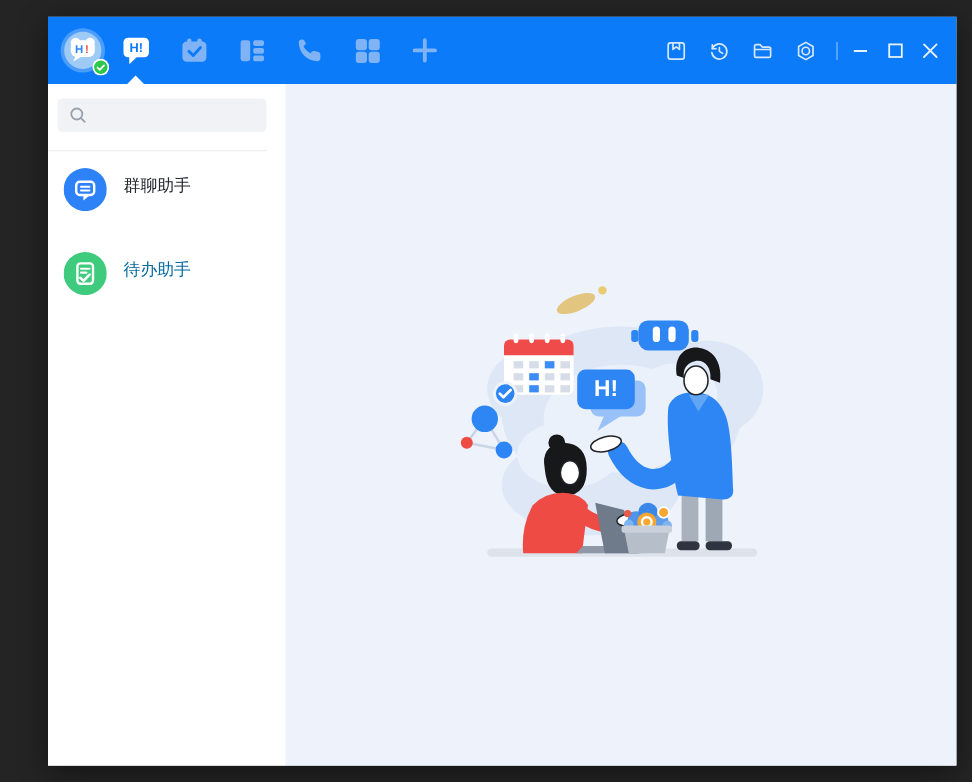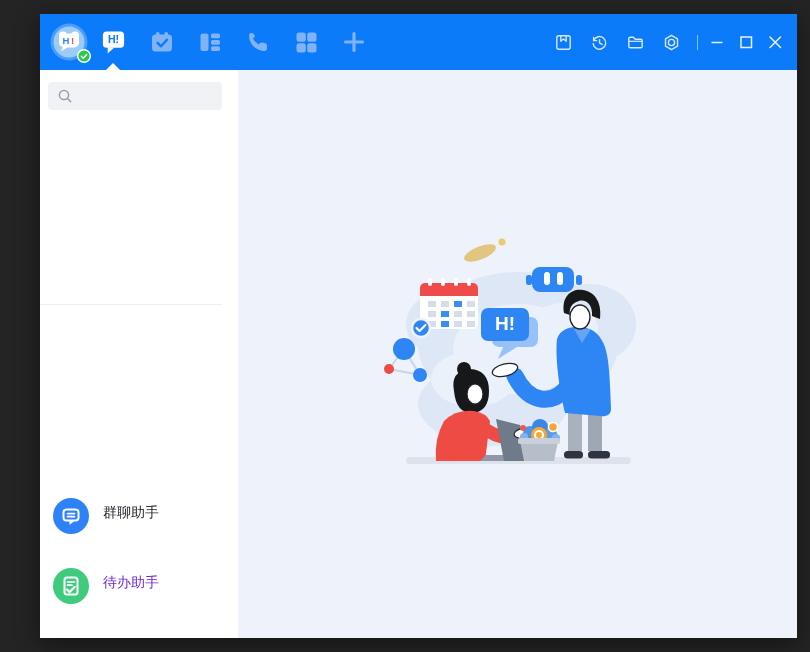--- a/index.html
+++ b/index.html
@@ -13,31 +13,31 @@
   .status-dot{position:absolute;right:-3px;bottom:-2px;width:14px;height:14px;}
   .nav{display:flex;margin-left:12px;gap:21px;height:56px;align-items:stretch;}
   .nav-item{width:27px;display:flex;align-items:center;justify-content:center;position:relative;cursor:pointer;}
   .notch{position:absolute;bottom:0;left:66px;width:0;height:0;border-left:7px solid transparent;border-right:7px solid transparent;border-bottom:7px solid #fff;}
   .toolbar-right{margin-left:auto;display:flex;align-items:center;padding-right:12px;}
   .tb-action{width:19px;height:19px;margin-left:17px;cursor:pointer;display:flex;align-items:center;justify-content:center;}
   .tb-divider{width:1px;height:15px;background:rgba(255,255,255,.5);margin-left:16px;}
   .win-ctl{width:20px;height:20px;margin-left:9px;cursor:pointer;display:flex;align-items:center;justify-content:center;}
   
   .app-body{flex:1;display:flex;min-height:0;}
-  .sidebar{width:198px;flex:0 0 198px;background:#fff;display:flex;flex-direction:column;justify-content:space-between;}
+  .sidebar{width:198px;flex:0 0 198px;background:#fff;display:flex;flex-direction:column;}
   .search-row{margin:12px 16px 0 8px;height:28px;background:#F1F2F5;border-radius:4px;display:flex;align-items:center;padding:0 0 0 9px;}
   .search-row svg{flex:0 0 16px;}
   .search-input{border:0;background:transparent;outline:none;flex:1;min-width:0;height:100%;font-size:13px;padding:0 6px;color:#333;}
   .sidebar-divider{height:1px;background:#EDEEF1;margin:15px 16px 0 0;}
   .list{padding-top:14px;}
   .list-row{display:flex;align-items:flex-start;height:70px;padding-left:13px;cursor:pointer;}
   .row-icon{flex:0 0 36px;width:36px;height:36px;}
   .row-label{margin-left:14px;padding-top:5px;font-size:14px;line-height:18px;}
   .label-0{color:#23272E;}
-  .label-1{color:#6d28d9;}
+  .label-1{color:#0369a1;}
   .main{flex:1;background:#EDF2FB;display:flex;align-items:center;justify-content:center;}
 </style>
 </head>
 <body>
 
 <div class="desktop">
   <div class="window">
 
     <div class="toolbar">
 

